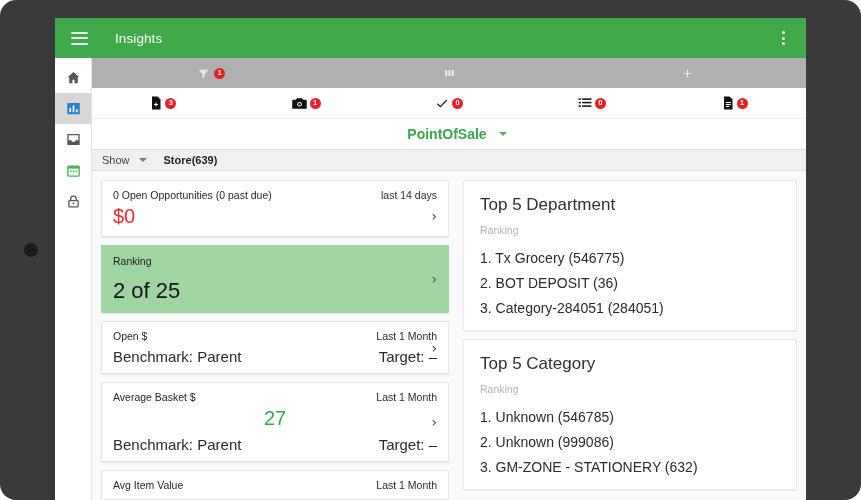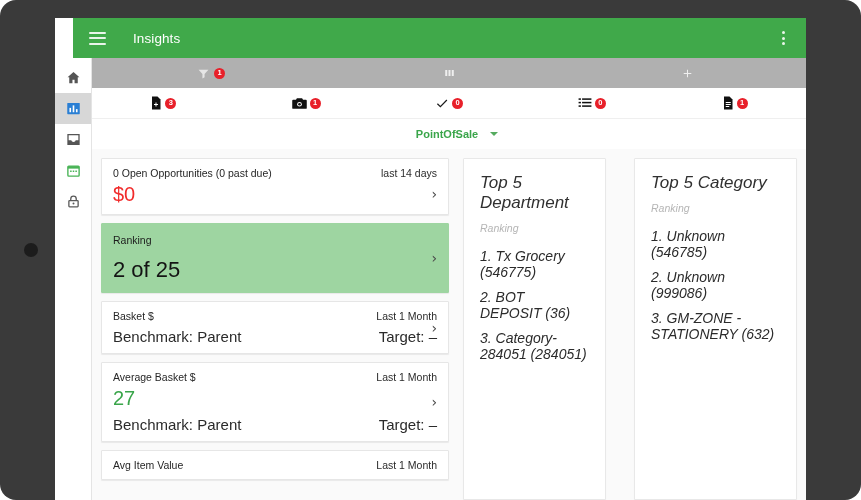--- a/index.html
+++ b/index.html
@@ -36,21 +36,20 @@
   }
 
   
   #app-bar {
     position: relative;
     height: 40px;
     background: #40a94a;
     display: flex;
     align-items: center;
     padding: 0 14px 0 16px;
-    margin-left: 18px;
   }
   #hamburger-icon {
     width: 17px; height: 13px;
     display: flex; flex-direction: column; justify-content: space-between;
     cursor: pointer;
   }
   #hamburger-icon span { display:block; height: 2px; background: #e9f5ea; border-radius: 1px; }
   #app-title {
     color: #ffffff;
     font-size: 13.5px;
@@ -120,21 +119,21 @@
     gap: 3px; cursor: pointer; height: 100%;
   }
 
   
   #pos-selector-row {
     height: 30px;
     background: #ffffff;
     display: flex; align-items: center; justify-content: center;
     gap: 12px;
   }
-  #pos-label { color: #3aa54a; font-size: 11px; font-weight: bold; cursor: pointer; margin-left: 16px; }
+  #pos-label { color: #3aa54a; font-size: 14px; font-weight: bold; cursor: pointer; margin-left: 16px; }
   .caret-down {
     width: 0; height: 0;
     border-left: 4px solid transparent;
     border-right: 4px solid transparent;
     border-top: 4px solid #7b7b7b;
     cursor: pointer;
   }
   .caret-green { border-top-color: #55ab5f; }
 
   
@@ -153,39 +152,39 @@
   #panes {
     flex: 1;
     display: flex;
     background: #fafafa;
     gap: 14px;
     padding: 9px 9px 0 9px;
     min-height: 0;
     overflow: hidden;
   }
   #left-pane { width: 348px; flex: 0 0 348px; display: flex; flex-direction: column; gap: 8px; }
-  #right-pane { flex: 1; display: flex; flex-direction: row; gap: 28px; min-width: 0; font-style: italic; }
+  #right-pane { flex: 1; display: flex; flex-direction: column; gap: 8px; min-width: 0; }
 
   
   .metric-card {
     background: #ffffff;
     border: 1px solid #e6e6e6;
     border-radius: 1px;
     box-shadow: 0 1px 1px rgba(0,0,0,.07);
     padding: 8px 11px 8px 11px;
     position: relative;
     cursor: pointer;
   }
   .metric-card.green { background: #9ed5a1; border-color: #9ed5a1; }
   .mc-row { display: flex; justify-content: space-between; align-items: flex-start; }
   .mc-title { font-size: 10.5px; color: #262626; }
   .mc-period { font-size: 10.5px; color: #2b2b2b; padding-left: 32px; }
   .mc-value { font-size: 20px; margin-top: 4px; letter-spacing: -.2px; }
   .mc-value.red { color: #f12b2b; }
-  .mc-value.green-txt { color: #3aa54a; }
+  .mc-value.green-txt { color: #3aa54a; text-align: center; }
   .mc-foot { display: flex; justify-content: space-between; margin-top: 6px; }
   .mc-foot span { font-size: 15px; color: #2b2b2b; }
   .chevron {
     position: absolute; right: 11px;
     font-size: 14px; color: #4a4a4a;
     font-family: "DejaVu Sans", sans-serif;
     line-height: 1;
   }
   .chev-mid { top: 50%; transform: translateY(-50%); }
 
@@ -332,20 +331,25 @@
             </svg>
             <span class="tb-badge">1</span>
           </div>
         </div>
 
         <div id="pos-selector-row">
           <span id="pos-label">PointOfSale</span>
           <span class="caret-down caret-green"></span>
         </div>
 
+        <div id="filter-bar">
+          <span id="show-label">Show</span>
+          <span class="caret-down"></span>
+          <span id="store-label">Store(639)</span>
+        </div>
 
         <div id="panes">
 
           <div id="left-pane">
 
             <div class="metric-card">
               <div class="mc-row">
                 <span class="mc-title">0 Open Opportunities (0 past due)</span>
                 <span class="mc-period">last 14 days</span>
               </div>
@@ -354,21 +358,21 @@
             </div>
 
             <div class="metric-card green rank-card">
               <div class="rank-label">Ranking</div>
               <div class="rank-value">2 of 25</div>
               <span class="chevron chev-mid">›</span>
             </div>
 
             <div class="metric-card">
               <div class="mc-row">
-                <span class="mc-title">Basket $</span>
+                <span class="mc-title">Open $</span>
                 <span class="mc-period">Last 1 Month</span>
               </div>
               <div class="mc-foot">
                 <span>Benchmark: Parent</span>
                 <span>Target: –</span>
               </div>
               <span class="chevron chev-mid">›</span>
             </div>
 
             <div class="metric-card">

